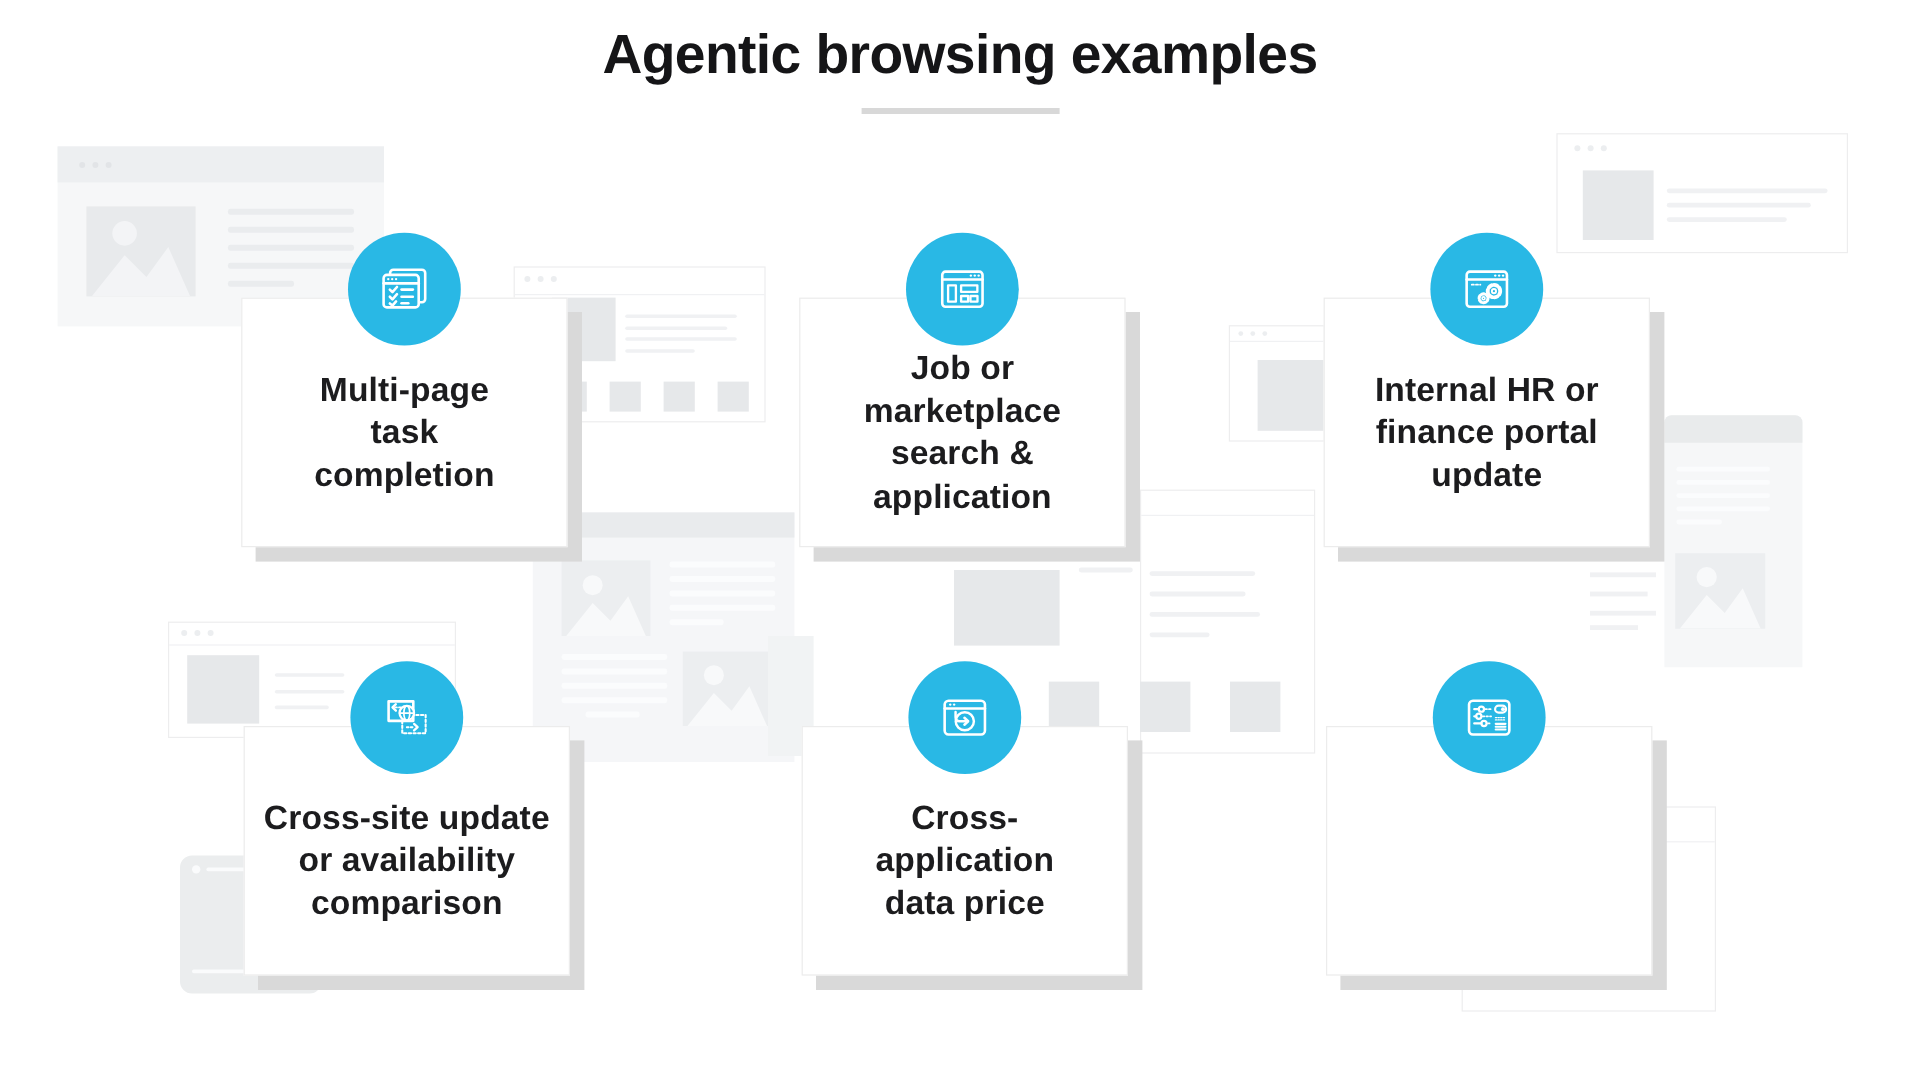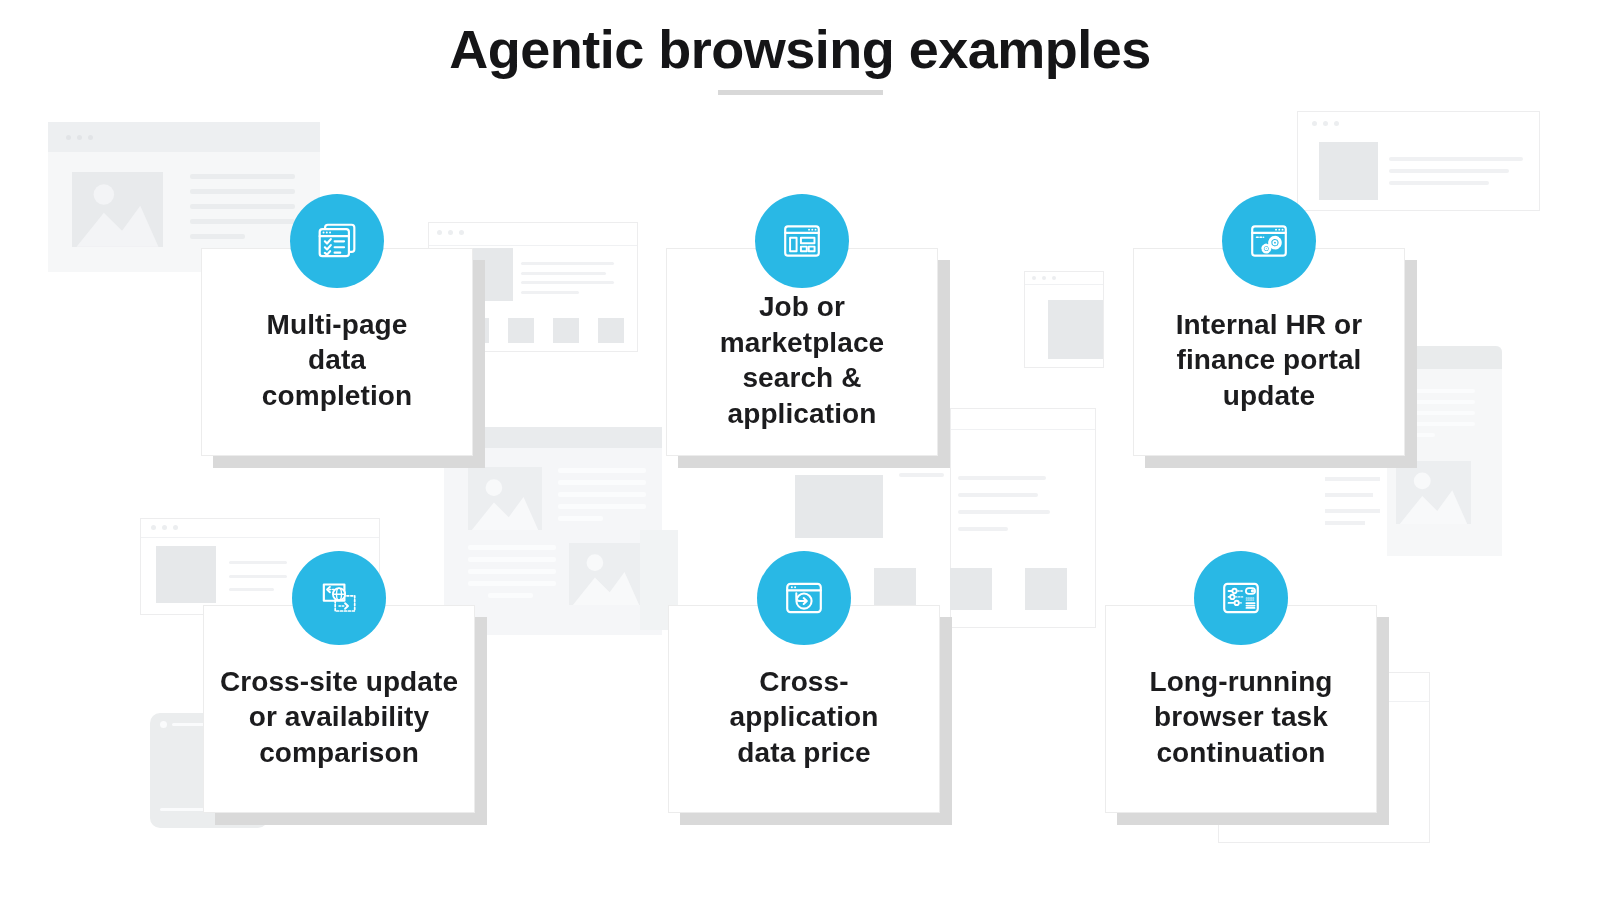--- a/index.html
+++ b/index.html
@@ -19,21 +19,21 @@
   .ln-thin{position:absolute;height:4px;border-radius:2px;background:#f0f1f3;}
   .ln-white{position:absolute;height:5px;border-radius:2px;background:#fbfcfd;}
   .img-ph{position:absolute;background:#e8eaec;overflow:hidden;}
   .img-ph svg{position:absolute;left:0;bottom:0;width:100%;}
   .tablet{position:absolute;background:#ebedee;border-radius:10px;}
   .tablet .tdot{position:absolute;width:7px;height:7px;border-radius:50%;background:#fafbfc;}
   .tablet .tln{position:absolute;height:3px;background:#fafbfc;border-radius:2px;}
 
   
   .title{position:absolute;top:18px;left:0;width:100%;text-align:center;z-index:2;
-         font-size:54px;font-weight:bold;color:#151517;letter-spacing:-0.5px;}
+         font-size:46px;font-weight:bold;color:#151517;letter-spacing:-0.5px;}
   .title-underline{position:absolute;top:90px;left:50%;margin-left:-82px;width:165px;height:5px;
          background:#d8d8d8;z-index:2;}
 
   
   .card{position:absolute;width:272px;height:208px;background:#fff;border:1px solid #ececec;
         box-sizing:border-box;box-shadow:12px 12px 0 0 #d9d9d9;z-index:3;
         display:flex;align-items:center;justify-content:center;}
   .icon-circle{position:absolute;left:50%;top:-55px;transform:translateX(-50%);
         width:94px;height:94px;border-radius:50%;background:#29b8e5;
         display:flex;align-items:center;justify-content:center;}
@@ -202,21 +202,21 @@
         <circle cx="17.6" cy="16.2" r="0.9" fill="#fff" stroke="none"></circle>
         <polyline points="12.8,24.3 14.8,26.3 18.3,22.3"></polyline>
           <line x1="21.8" y1="24.3" x2="30.5" y2="24.3"></line>
         <polyline points="12.8,29.8 14.8,31.8 18.3,27.8"></polyline>
           <line x1="21.8" y1="29.8" x2="30.5" y2="29.8"></line>
         <polyline points="12.8,35 14.8,36.6 17.6,33.4"></polyline>
           <line x1="21.8" y1="34.8" x2="27" y2="34.8"></line>
       </svg>
     </div>
     <div class="card-label">Multi-page
-data
+task
 completion</div>
   </div>
 
   <div class="card" style="left:666px;top:248px;">
     <div class="icon-circle">
       <svg viewBox="0 0 48 48" width="52" height="52" fill="none" stroke="#ffffff" stroke-width="2" stroke-linecap="round" stroke-linejoin="round">
         <rect x="8.5" y="10.5" width="31" height="27" rx="2.5"></rect>
         <line x1="8.5" y1="16.5" x2="39.5" y2="16.5"></line>
         <circle cx="30.5" cy="13.5" r="0.9" fill="#fff" stroke="none"></circle>
         <circle cx="33.5" cy="13.5" r="0.9" fill="#fff" stroke="none"></circle>
@@ -226,21 +226,21 @@
         <rect x="23" y="29.2" width="5.4" height="4.3" stroke-width="1.8"></rect>
         <rect x="30.2" y="29.2" width="5.4" height="4.3" stroke-width="1.8"></rect>
       </svg>
     </div>
     <div class="card-label">Job or
 marketplace
 search &amp;
 application</div>
   </div>
 
-  <div class="card" style="left:1133px;top:248px;">
+  <div class="card" style="left:1103px;top:248px;">
     <div class="icon-circle">
       <svg viewBox="0 0 48 48" width="52" height="52" fill="none" stroke="#ffffff" stroke-width="2" stroke-linecap="round" stroke-linejoin="round">
         <rect x="8.5" y="10.5" width="31" height="27" rx="2.5"></rect>
         <line x1="8.5" y1="16.5" x2="39.5" y2="16.5"></line>
         <circle cx="30.5" cy="13.5" r="0.9" fill="#fff" stroke="none"></circle>
         <circle cx="33.5" cy="13.5" r="0.9" fill="#fff" stroke="none"></circle>
         <circle cx="36.5" cy="13.5" r="0.9" fill="#fff" stroke="none"></circle>
         <line x1="12.5" y1="20.5" x2="19" y2="20.5" stroke-width="1.5" stroke-dasharray="1.5 1.7"></line>
         <circle cx="29.5" cy="25.5" r="4.8" stroke-width="3" stroke-dasharray="2.6 1.8"></circle>
         <circle cx="29.5" cy="25.5" r="1.6" stroke-width="1.5"></circle>
@@ -304,18 +304,15 @@
         <line x1="23" y1="28.5" x2="25.5" y2="28.5" stroke-width="1.3" stroke-dasharray="1.3 1.5"></line>
         <rect x="28.5" y="14.8" width="8.5" height="5.4" rx="2.7" stroke-width="1.6"></rect>
         <circle cx="34.6" cy="17.5" r="1.5" fill="#fff" stroke="none"></circle>
         <line x1="28.8" y1="24" x2="36.6" y2="24" stroke-width="1" stroke-dasharray="1 1"></line>
         <line x1="28.8" y1="25.8" x2="36.6" y2="25.8" stroke-width="1" stroke-dasharray="1 1"></line>
         <line x1="29" y1="28.8" x2="36.5" y2="28.8" stroke-width="1.6"></line>
         <line x1="29" y1="31" x2="36.5" y2="31" stroke-width="1.6"></line>
         <line x1="29" y1="33.2" x2="36.5" y2="33.2" stroke-width="1.6"></line>
       </svg>
     </div>
-    <div class="card-label">Long-running
-browser task
-continuation</div>
   </div>
 
 </div>
 
 </body></html>

